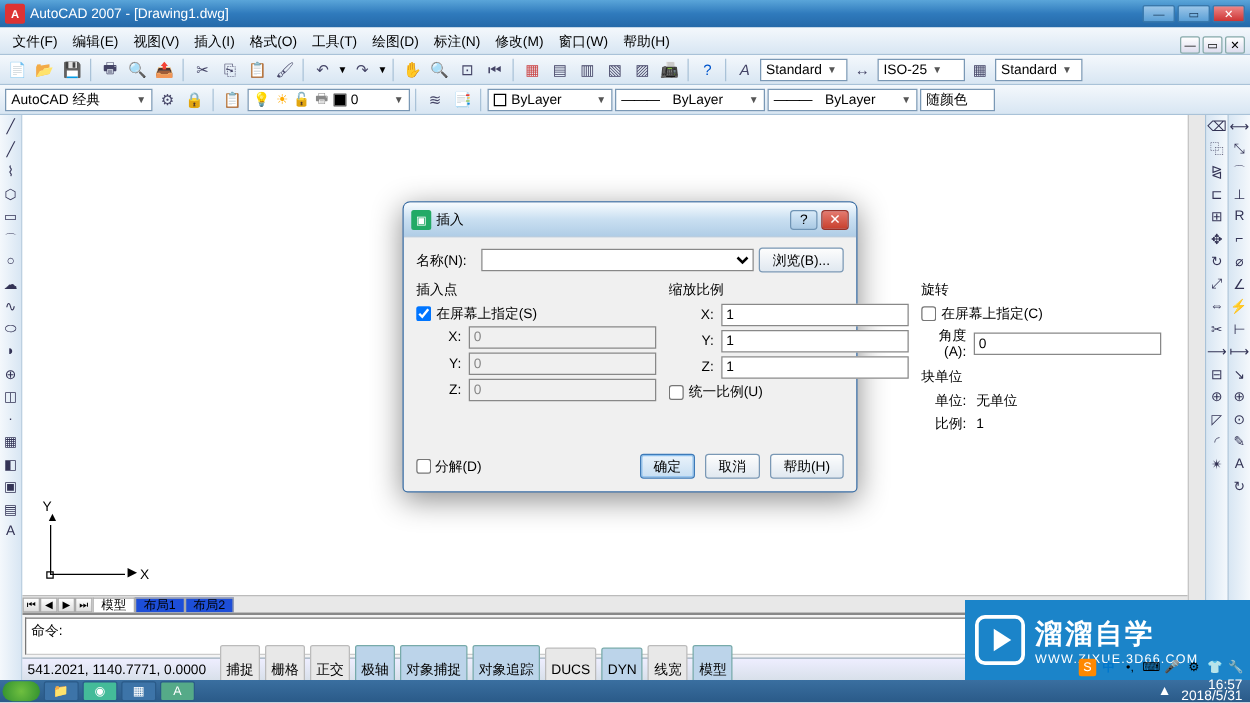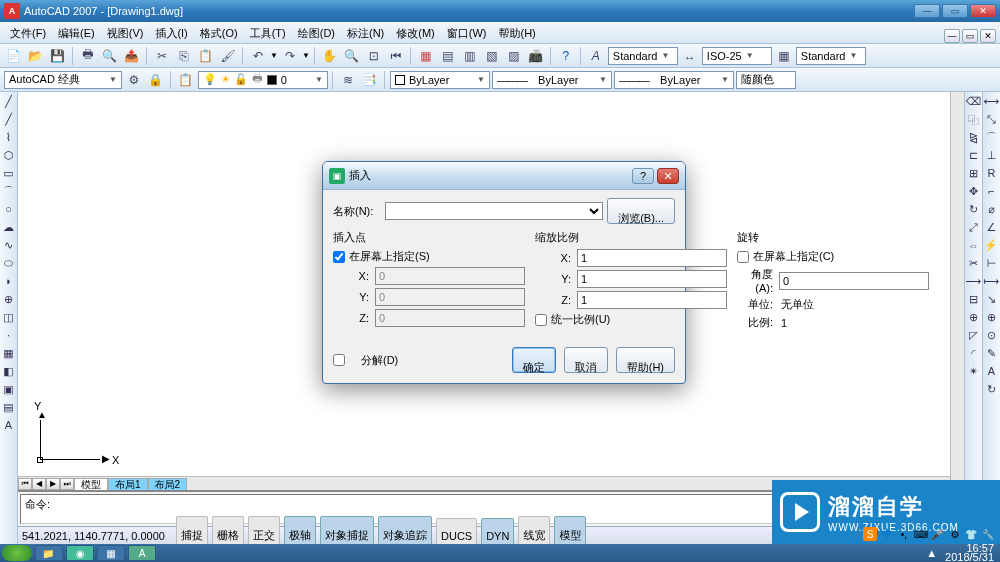--- a/index.html
+++ b/index.html
@@ -38,21 +38,21 @@
 .canvas .ucs { position: absolute; left: 16px; bottom: 16px; }
 .canvas .ucs .yline { position:absolute; left:6px; bottom:0; width:1px; height:40px; background:#000;}
 .canvas .ucs .xline { position:absolute; left:6px; bottom:0; width:60px; height:1px; background:#000;}
 .canvas .ucs .ya { position:absolute; left:3px; bottom:40px; font-size:10px;}
 .canvas .ucs .xa { position:absolute; left:68px; bottom:-4px; font-size:10px;}
 .canvas .ucs .ylabel { position:absolute; left:0px; bottom:48px; font-size:11px;}
 .canvas .ucs .xlabel { position:absolute; left:78px; bottom:-6px; font-size:11px;}
 .canvas .ucs .box { position:absolute; left:3px; bottom:-3px; width:6px; height:6px; border:1px solid #000;}
 .hscroll { height: 14px; background: #e8e8e8; border-top: 1px solid #bbb; display: flex; align-items:center; }
 .hscroll .tab-btn { width: 14px; height: 12px; background:linear-gradient(#fff,#ddd); border:1px solid #aaa; text-align:center; line-height:10px; font-size:8px;}
-.hscroll .tab { padding: 0 6px; height: 12px; background: #7dd3fc; border: 1px solid #aaa; border-bottom:none; line-height: 11px; font-size:10px;}
+.hscroll .tab { padding: 0 6px; height: 12px; background: #1d4ed8; border: 1px solid #aaa; border-bottom:none; line-height: 11px; font-size:10px;}
 .hscroll .tab.active { background: #fff; }
 .vscroll { width: 14px; background: #e8e8e8; border-left: 1px solid #bbb; }
 
 
 .cmd-area { height: 36px; background: #f4f4f4; border-top: 2px solid #888; display:flex; flex-direction:column;}
 .cmd-line { flex:1; padding: 2px 4px; background:#fff; border:1px inset #ccc; margin:2px; font-family:SimSun;}
 
 
 .statusbar { height: 18px; background: linear-gradient(#eef,#d8e0ea); border-top: 1px solid #9ab; display: flex; align-items: center; padding: 0 4px; gap: 4px; font-size:10px;}
 .statusbar .coord { width: 150px; }
@@ -62,31 +62,31 @@
 
 .dialog { position: absolute; left: 322px; top: 161px; width: 364px; background: #f0f0f0; border: 1px solid #3a6ea5; border-radius: 6px 6px 4px 4px; box-shadow: 0 6px 24px rgba(0,0,0,0.45); }
 .dlg-title { height: 28px; background: linear-gradient(#f8fcff,#c9dff1 50%, #b0cde6); border-radius: 5px 5px 0 0; display:flex; align-items:center; padding:0 6px; border-bottom:1px solid #9bb8d4;}
 .dlg-title .icon { width:16px; height:16px; background:#2a6; border-radius:2px; margin-right:4px; display:flex; align-items:center; justify-content:center; color:#fff; font-size:9px;}
 .dlg-title .spacer { flex:1;}
 .dlg-title .dbtn { width:22px; height:16px; margin-left:3px; border:1px solid #6f94b5; background:linear-gradient(#d8eaf8,#a9c9e4); border-radius:3px; text-align:center; line-height:14px; font-size:11px;}
 .dlg-title .dbtn.close { background:linear-gradient(#e47a6f,#c8402e); color:#fff; border-color:#963028;}
 .dlg-body { padding: 8px 10px 10px; }
 .dlg-row { display:flex; align-items:center; margin-bottom:6px; gap:4px;}
 .dlg-input { height:18px; border:1px solid #888; background:#fff; padding:0 3px;}
-.dlg-btn { height:20px; padding:12px 10px; border:1px solid #7a98b5; background:linear-gradient(#fdfdfd,#e0e8f0); border-radius:3px; font-size:11px;}
+.dlg-btn { height:20px; padding:1px 10px; border:1px solid #7a98b5; background:linear-gradient(#fdfdfd,#e0e8f0); border-radius:3px; font-size:11px;}
 .dlg-btn.primary { border:1px solid #3d7ab8; background:linear-gradient(#eaf3fb,#c7def2); box-shadow:0 0 0 1px #8cc0ee inset;}
 .dlg-cols { display:flex; gap:10px; margin:4px 0 8px;}
 .dlg-col { flex:1;}
 .grp-title { margin-bottom:4px;}
 .fld { display:flex; align-items:center; margin-bottom:3px; gap:4px;}
 .fld label { width:38px; text-align:right; padding-right: 2px;}
 .fld input[type=text] { flex:1; height:18px; border:1px solid #888; padding:0 3px;}
 .fld input[disabled] { background:#f0f0f0; color:#888;}
 .dlg-footer { display:flex; justify-content:flex-end; gap:8px; padding-top:6px;}
-.dlg-footer .left { margin-right:auto; display:flex; align-items:center; gap:16px;}
+.dlg-footer .left { margin-right:auto; display:flex; align-items:center; gap:3px;}
 .chk { width:12px; height:12px;}
 
 
 .watermark { position: absolute; right: 0; bottom: 18px; width: 228px; height: 64px; background: #1b84c9; display:flex; align-items:center; padding:0 8px; gap:8px;}
 .watermark .play { width: 40px; height: 40px; border: 3px solid #fff; border-radius: 8px; display:flex; align-items:center; justify-content:center;}
 .watermark .play::after { content:""; border-left: 14px solid #fff; border-top: 9px solid transparent; border-bottom: 9px solid transparent; margin-left:3px;}
 .watermark .txt { color:#fff; display:flex; flex-direction:column;}
 .watermark .txt .big { font-size: 22px; font-weight:bold; letter-spacing:2px;}
 .watermark .txt .small { font-size: 10px; letter-spacing:1px;}
 
@@ -379,20 +379,21 @@
       <div class="dlg-col">
         <div class="grp-title">旋转</div>
         <div class="fld">
             <input type="checkbox" class="chk" style="">
             <span>在屏幕上指定(C)</span>
           </div>
         <div class="fld">
             <label>角度(A):</label>
             <input type="text" value="0" style="">
           </div>
+        <div class="grp-title" style="margin-top:6px">块单位</div>
         <div class="fld">
             <label>单位:</label>
             <span style="flex:1;padding-left:2px">无单位</span>
           </div>
         <div class="fld">
             <label>比例:</label>
             <span style="flex:1;padding-left:2px">1</span>
           </div>
       </div>
     </div>

